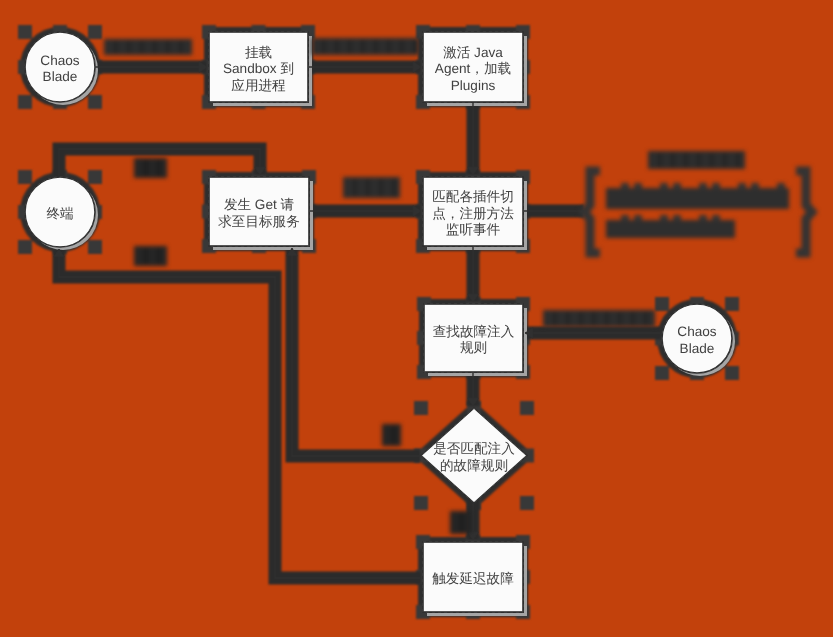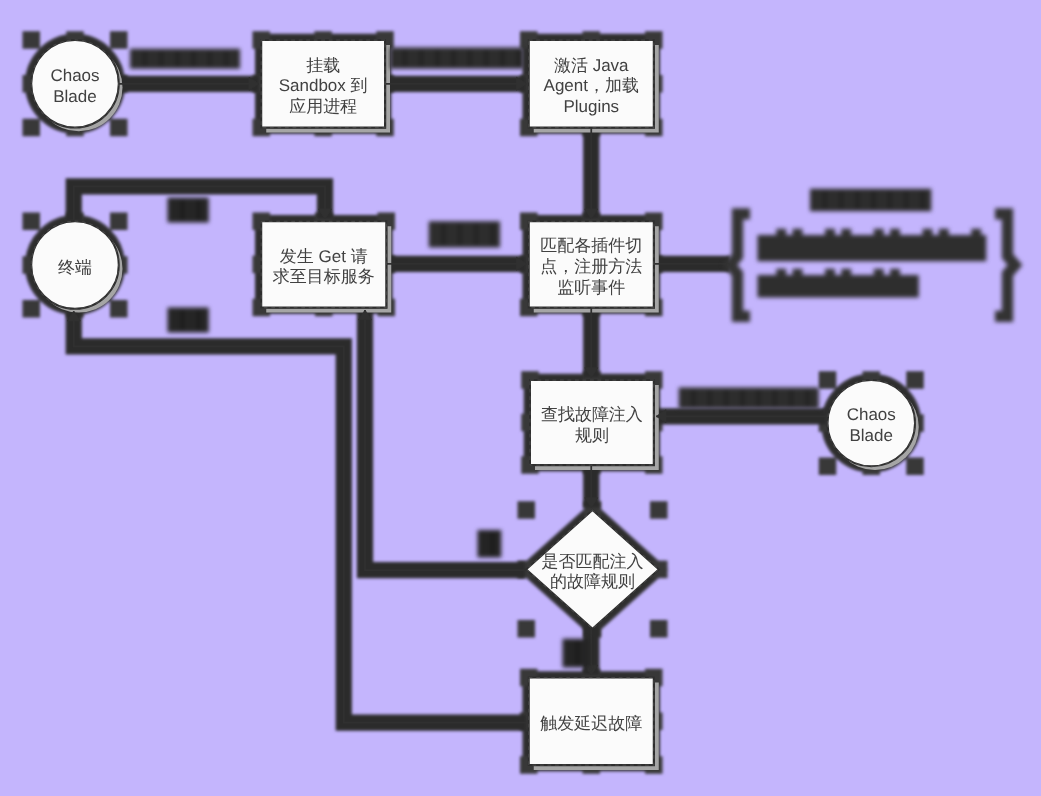--- a/index.html
+++ b/index.html
@@ -1,19 +1,19 @@
 <!DOCTYPE html>
 <html><head>
 <meta charset="utf-8">
 <title>flow</title>
 <style>
   html,body{margin:0;padding:0;background:#000;}
   body{width:833px;height:637px;overflow:hidden;
        font-family:"Liberation Sans",sans-serif;}
-  #stage{position:relative;width:833px;height:637px;background:#c4b5fd;overflow:hidden;}
+  #stage{position:relative;width:833px;height:637px;background:#c2410c;overflow:hidden;}
   svg#canvas{position:absolute;left:0;top:0;display:block;}
   .ntxt{font-size:13.6px;text-anchor:middle;
         font-family:"Liberation Sans",sans-serif;
         -webkit-font-smoothing:antialiased;
         text-rendering:geometricPrecision;}
 </style>
 </head>
 <body>
 
 <div id="stage">

